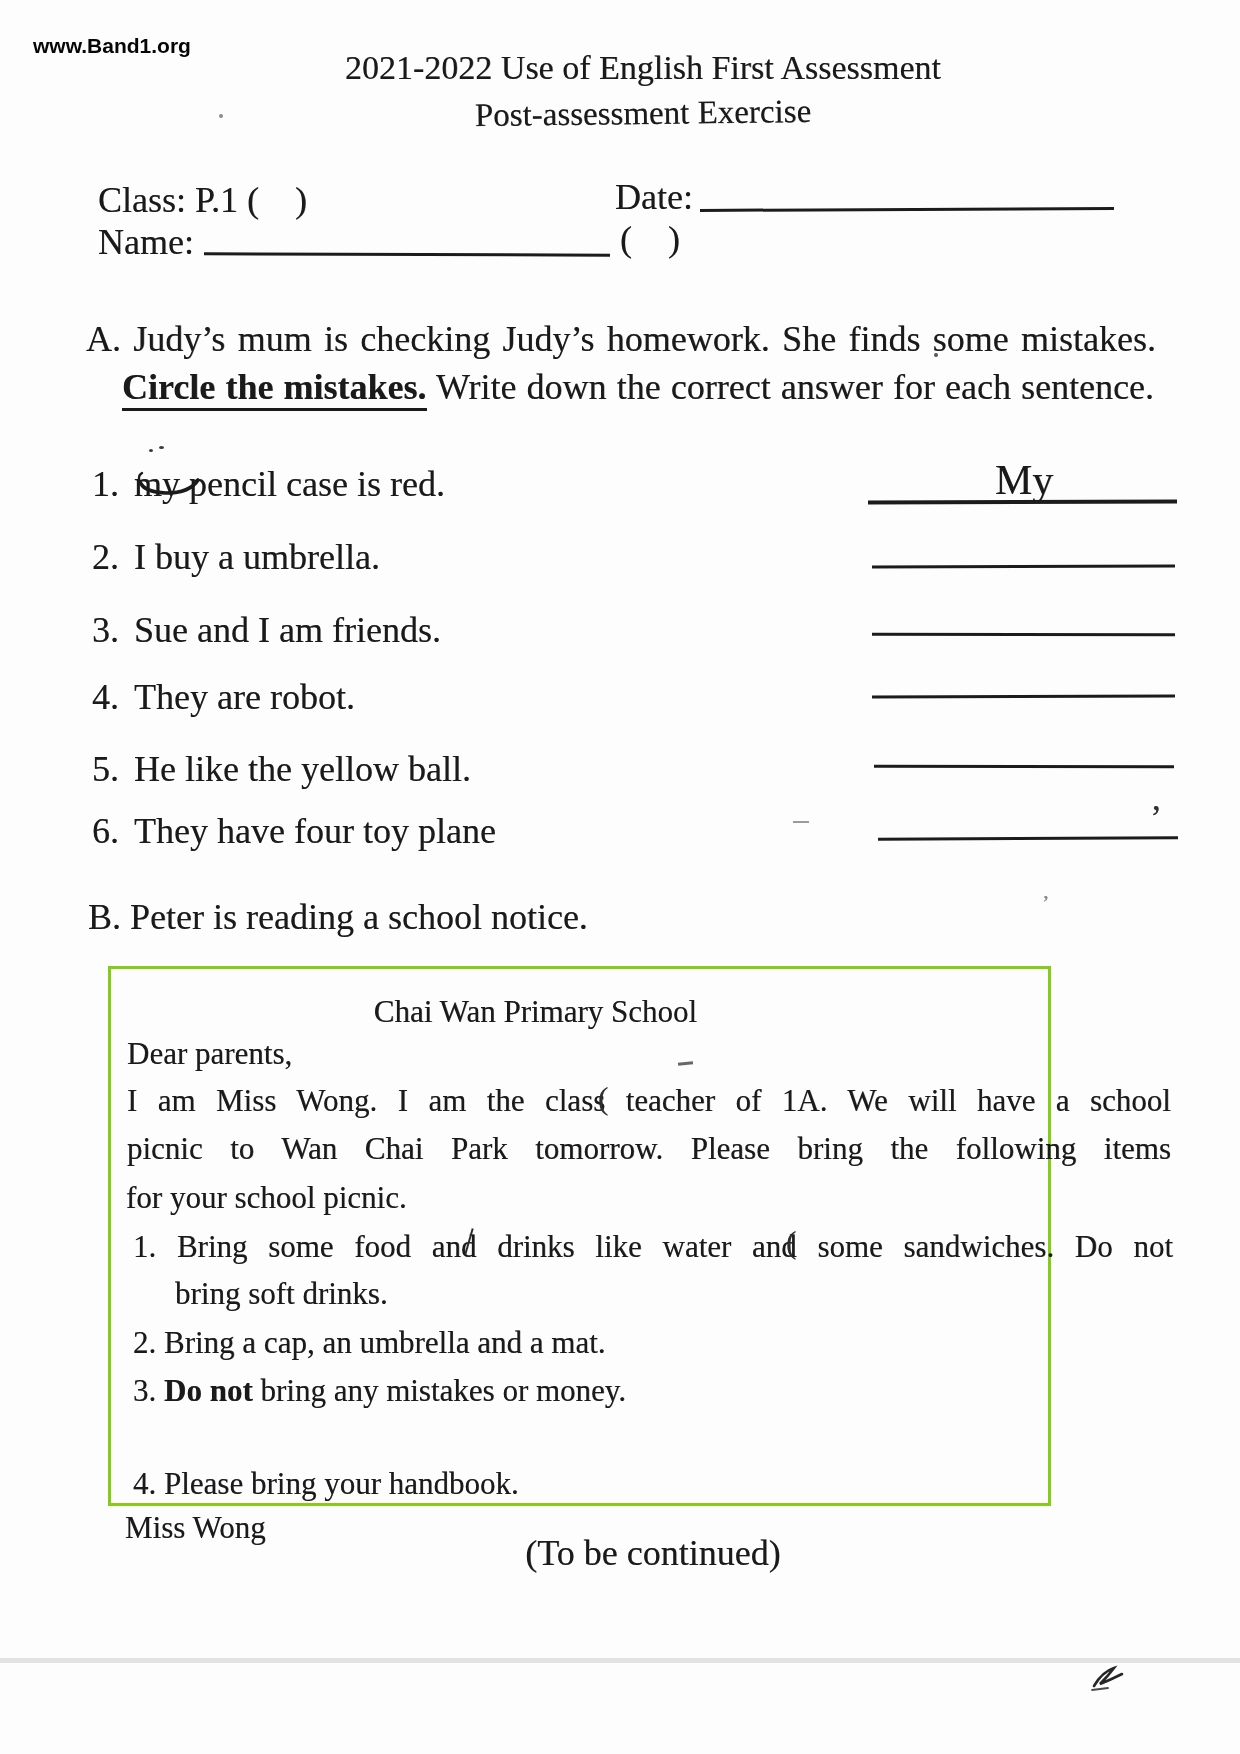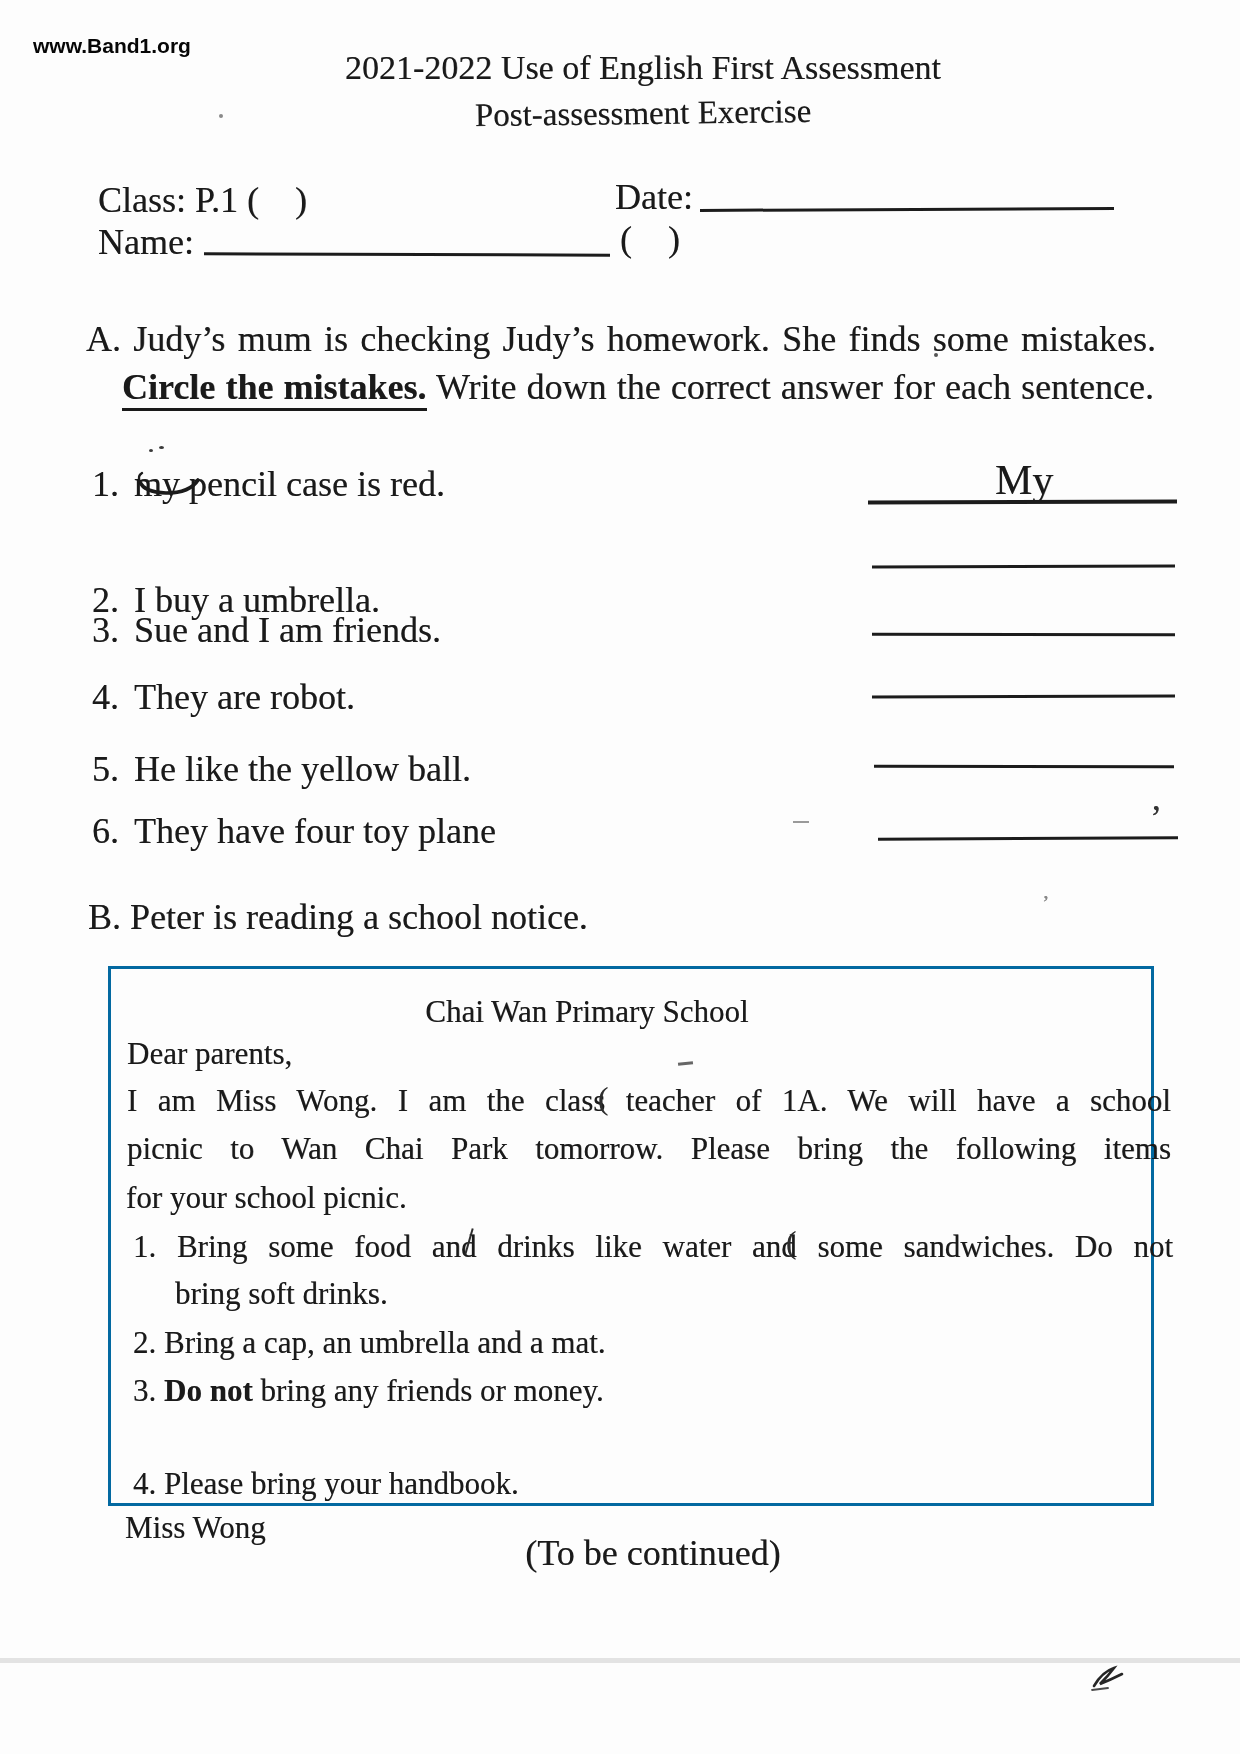--- a/index.html
+++ b/index.html
@@ -17,22 +17,22 @@
   .t31{font-size:31px;line-height:1.2;}
   .t42{font-size:42px;line-height:1.0;}
   .center{text-align:center;width:1240px;left:0;}
   .jline{text-align:justify;text-align-last:justify;}
   .uline{position:absolute;height:0;border-top:3px solid #1c1c1c;}
   .bold{font-weight:700;}
   .bold-underline{font-weight:700;border-bottom:3px solid #1a1a1a;padding-bottom:1px;}
   .qnum{display:inline-block;}
   .qtext{display:inline-block;margin-left:15px;}
   .notice-box{
-    position:absolute;left:108px;top:966px;width:1046px;height:540px;
-    border:3px solid #0369a1;box-sizing:border-box;
+    position:absolute;left:108px;top:966px;width:943px;height:540px;
+    border:3px solid #84cc16;box-sizing:border-box;
   }
   .artifact{position:absolute;}
   .dot{position:absolute;border-radius:50%;}
   .faint-line{position:absolute;left:0;top:1658px;width:1240px;height:5px;background:#e3e3e3;}
   svg{display:block;}
 </style>
 </head>
 <body>
 
 <div class="page">
@@ -56,21 +56,21 @@
 
   <div class="abs t30" style="left:92px;top:463px;">
     <span class="qnum">1.</span><span class="qtext">my</span><span class="qtext" style="margin-left:9px;">pencil case is red.</span>
   </div>
 
   <svg class="abs" style="left:132px;top:452px;" width="76" height="48" viewBox="0 0 76 48">
     <path d="M8,30 Q12,40 34,41 Q58,41 66,28" fill="none" stroke="#1b1b1b" stroke-width="3.6" stroke-linecap="round"></path>
     <path d="M8,30 Q5,24 10,21" fill="none" stroke="#1b1b1b" stroke-width="2.4" stroke-linecap="round"></path>
   </svg>
 
-  <div class="abs t30" style="left:92px;top:536px;margin-top:43px;">
+  <div class="abs t30" style="left:92px;top:536px;">
     <span class="qnum">2.</span><span class="qtext">I buy a umbrella.</span>
   </div>
   <div class="abs t30" style="left:92px;top:609px;">
     <span class="qnum">3.</span><span class="qtext">Sue and I am friends.</span>
   </div>
   <div class="abs t30" style="left:92px;top:676px;">
     <span class="qnum">4.</span><span class="qtext">They are robot.</span>
   </div>
   <div class="abs t30" style="left:92px;top:748px;">
     <span class="qnum">5.</span><span class="qtext">He like the yellow ball.</span>
@@ -92,21 +92,21 @@
   <div class="notice-box">
     <div class="abs t31" style="left:0;top:24px;width:100%;text-align:center;transform:translateX(-44px);">Chai Wan Primary School</div>
     <div class="abs t31" style="left:16px;top:66px;">Dear parents,</div>
     <div class="abs t31 jline" style="left:16px;top:113px;width:1044px;">I am Miss Wong. I am the class teacher of 1A. We will have a school</div>
     <div class="abs t31 jline" style="left:16px;top:161px;width:1044px;">picnic to Wan Chai Park tomorrow. Please bring the following items</div>
     <div class="abs t31" style="left:15px;top:210px;">for your school picnic.</div>
     <div class="abs t31 jline" style="left:22px;top:259px;width:1040px;">1. Bring some food and drinks like water and some sandwiches. Do not</div>
     <div class="abs t31" style="left:64px;top:306px;">bring soft drinks.</div>
     <div class="abs t31" style="left:22px;top:355px;">2. Bring a cap, an umbrella and a mat.</div>
     <div class="abs t31" style="left:22px;top:403px;">
-      <span class="pre">3. </span><span class="bold">Do not</span><span> bring any friends or money.</span>
+      <span class="pre">3. </span><span class="bold">Do not</span><span> bring any mistakes or money.</span>
     </div>
     <div class="abs t31" style="left:22px;top:451px;margin-top:45px;">4. Please bring your handbook.</div>
     <div class="abs t31" style="left:14px;top:506px;margin-top:34px;">Miss Wong</div>
   </div>
 
   <div class="abs center t30" style="top:1532px;transform:translateX(33px);">(To be continued)</div>
 
   <div class="dot" style="left:219px;top:114px;width:4px;height:4px;background:#8a8a8a;"></div>
   <div class="dot" style="left:149px;top:449px;width:4px;height:3px;background:#3a3a3a;"></div>
   <div class="dot" style="left:159px;top:446px;width:5px;height:3px;background:#3a3a3a;"></div>

